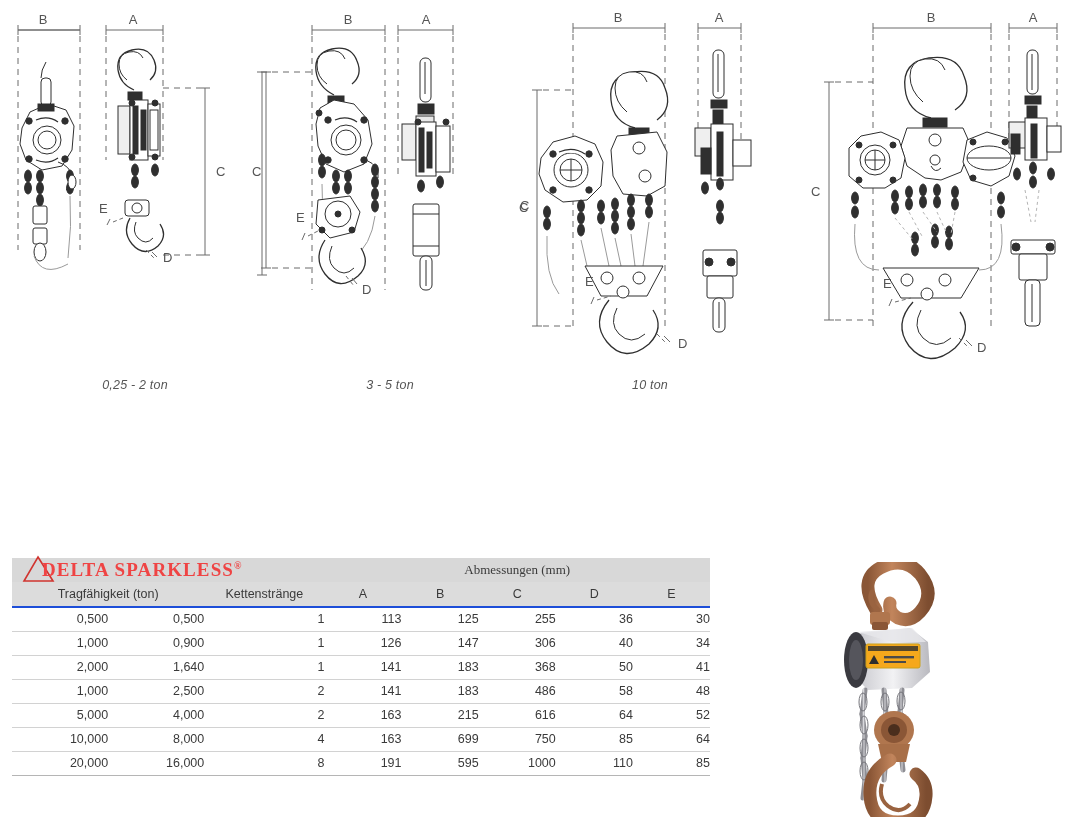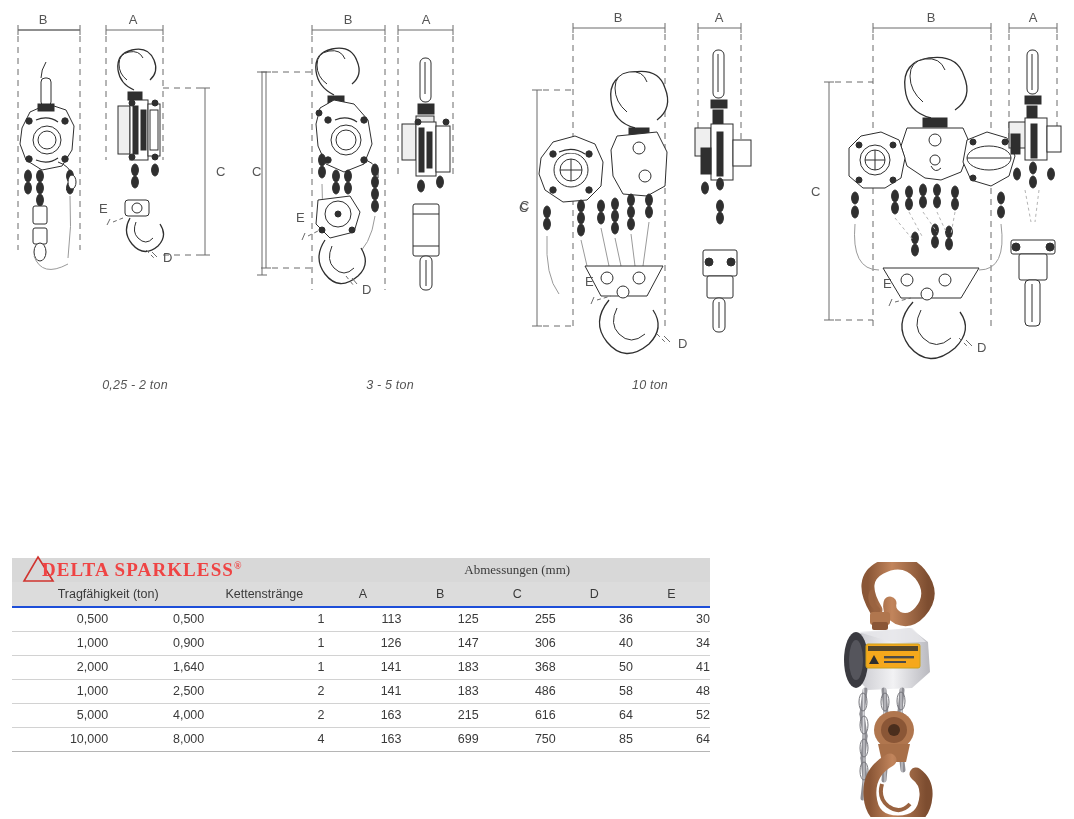--- a/index.html
+++ b/index.html
@@ -609,20 +609,30 @@
         <tr>
           <td class="c-cap1">10,000</td>
           <td class="c-cap2">8,000</td>
           <td class="c-falls">4</td>
           <td class="c-dim">163</td>
           <td class="c-dim">699</td>
           <td class="c-dim">750</td>
           <td class="c-dim">85</td>
           <td class="c-dim">64</td>
         </tr>
+        <tr>
+          <td class="c-cap1">20,000</td>
+          <td class="c-cap2">16,000</td>
+          <td class="c-falls">8</td>
+          <td class="c-dim">191</td>
+          <td class="c-dim">595</td>
+          <td class="c-dim">1000</td>
+          <td class="c-dim">110</td>
+          <td class="c-dim">85</td>
+        </tr>
       </tbody>
   </table>
 </div>
 
 <div id="product-photo">
   <svg width="175" height="255" viewBox="0 0 175 255">
     <defs>
       <linearGradient id="hookG" x1="0" y1="0" x2="1" y2="0">
         <stop offset="0%" stop-color="#8a5636"></stop>
         <stop offset="40%" stop-color="#c2855c"></stop>

